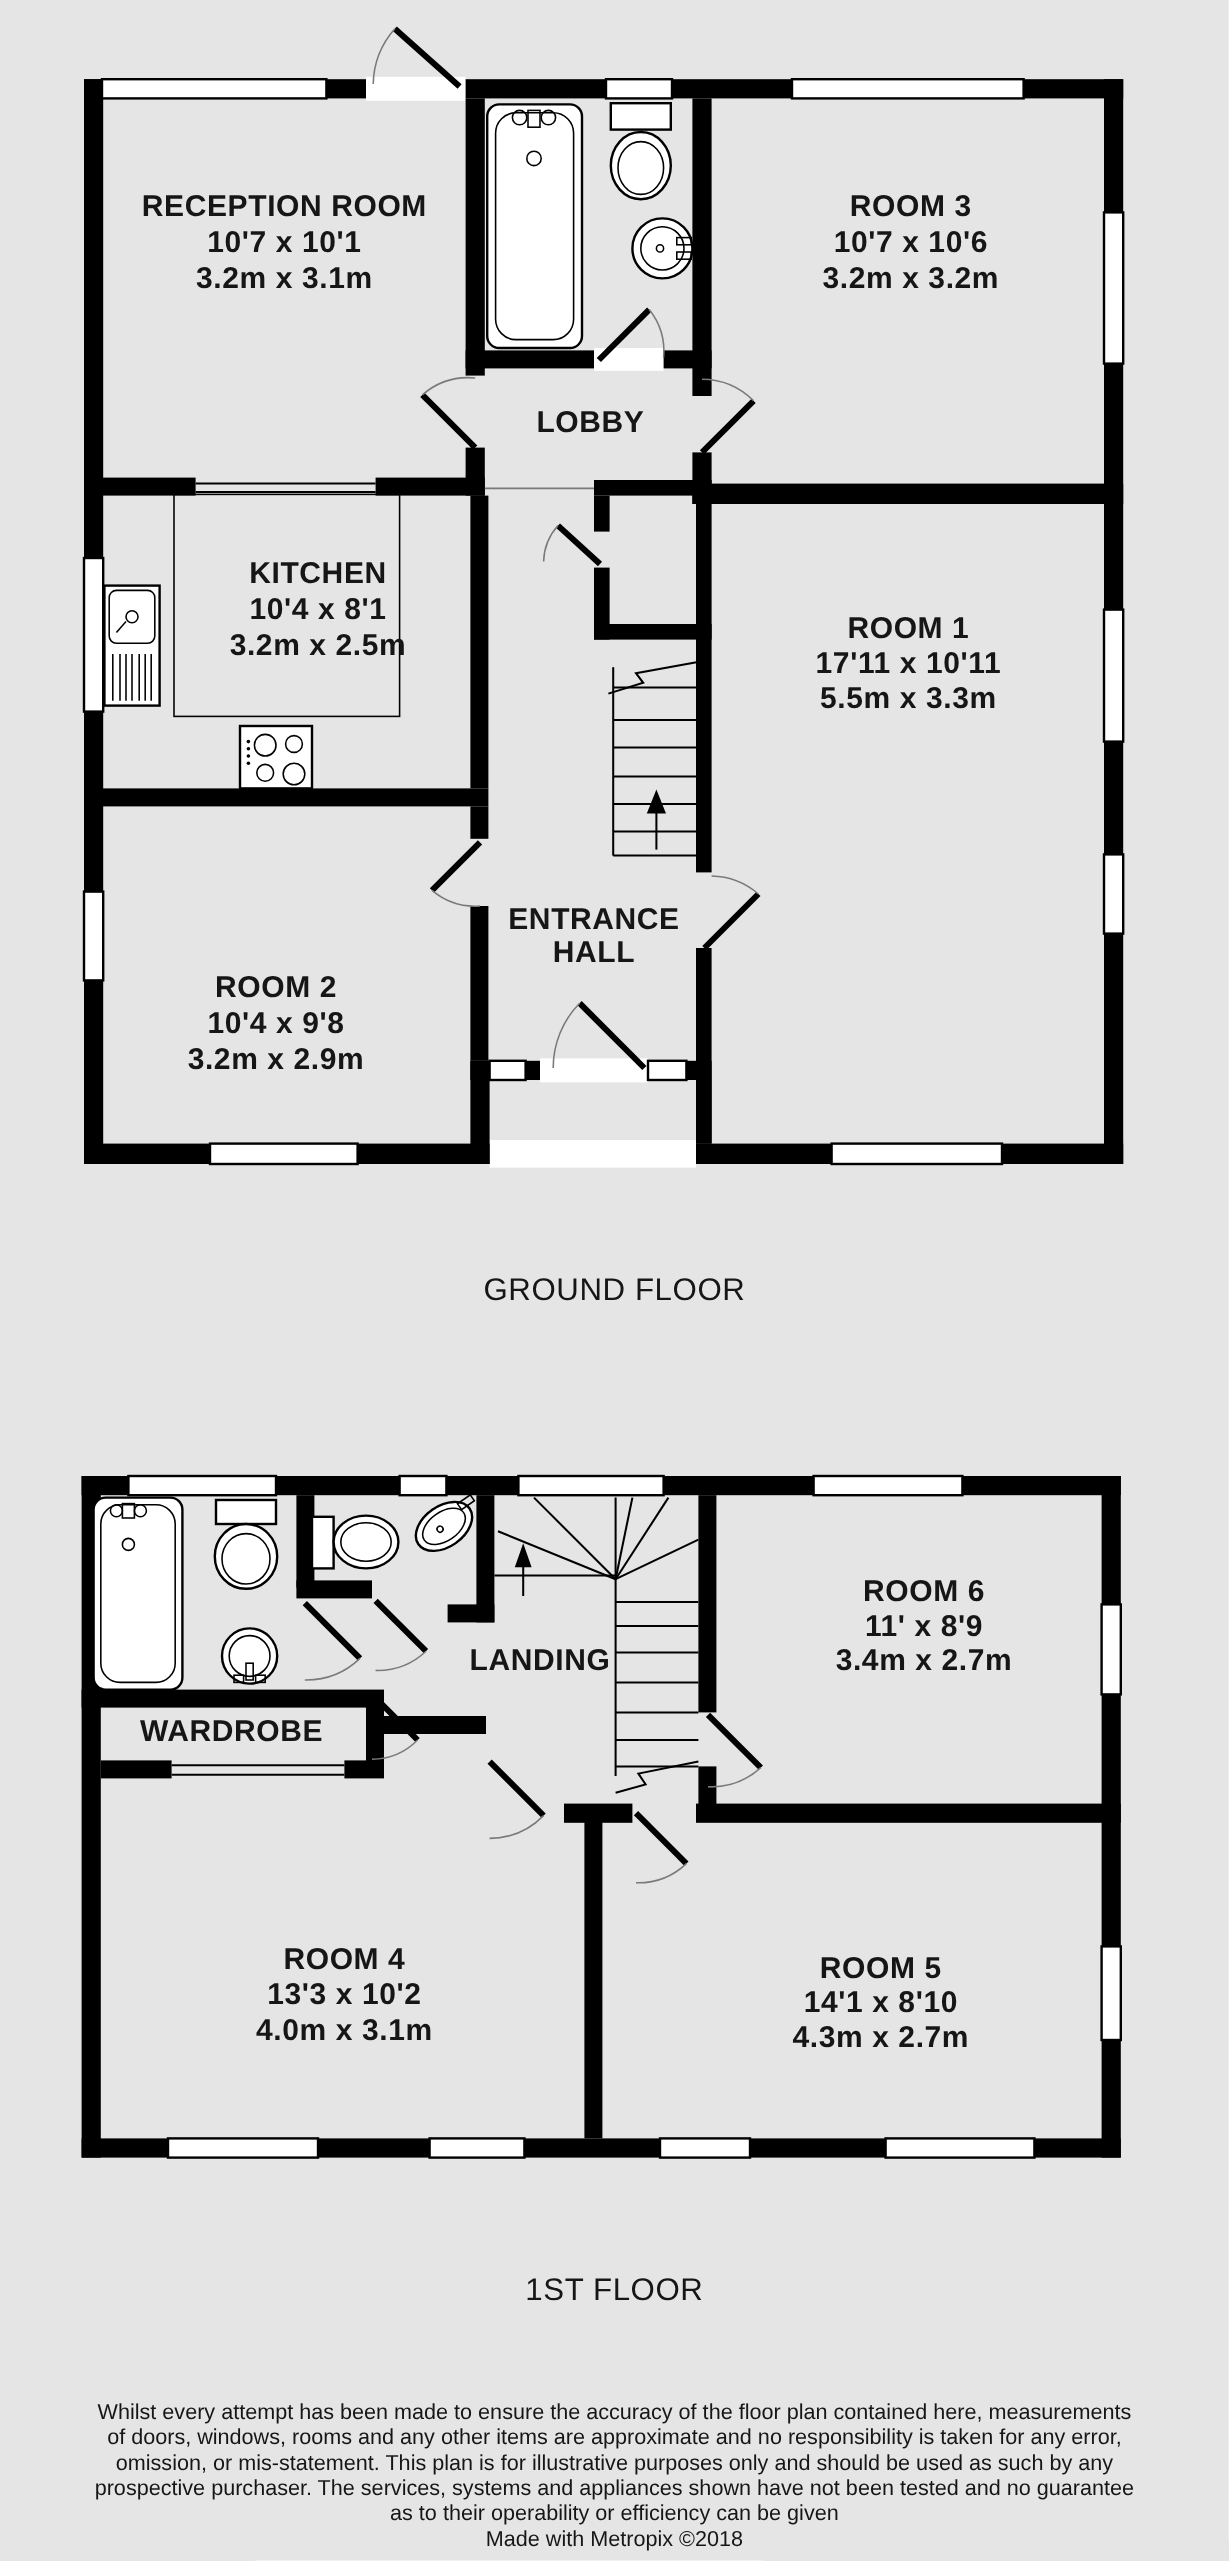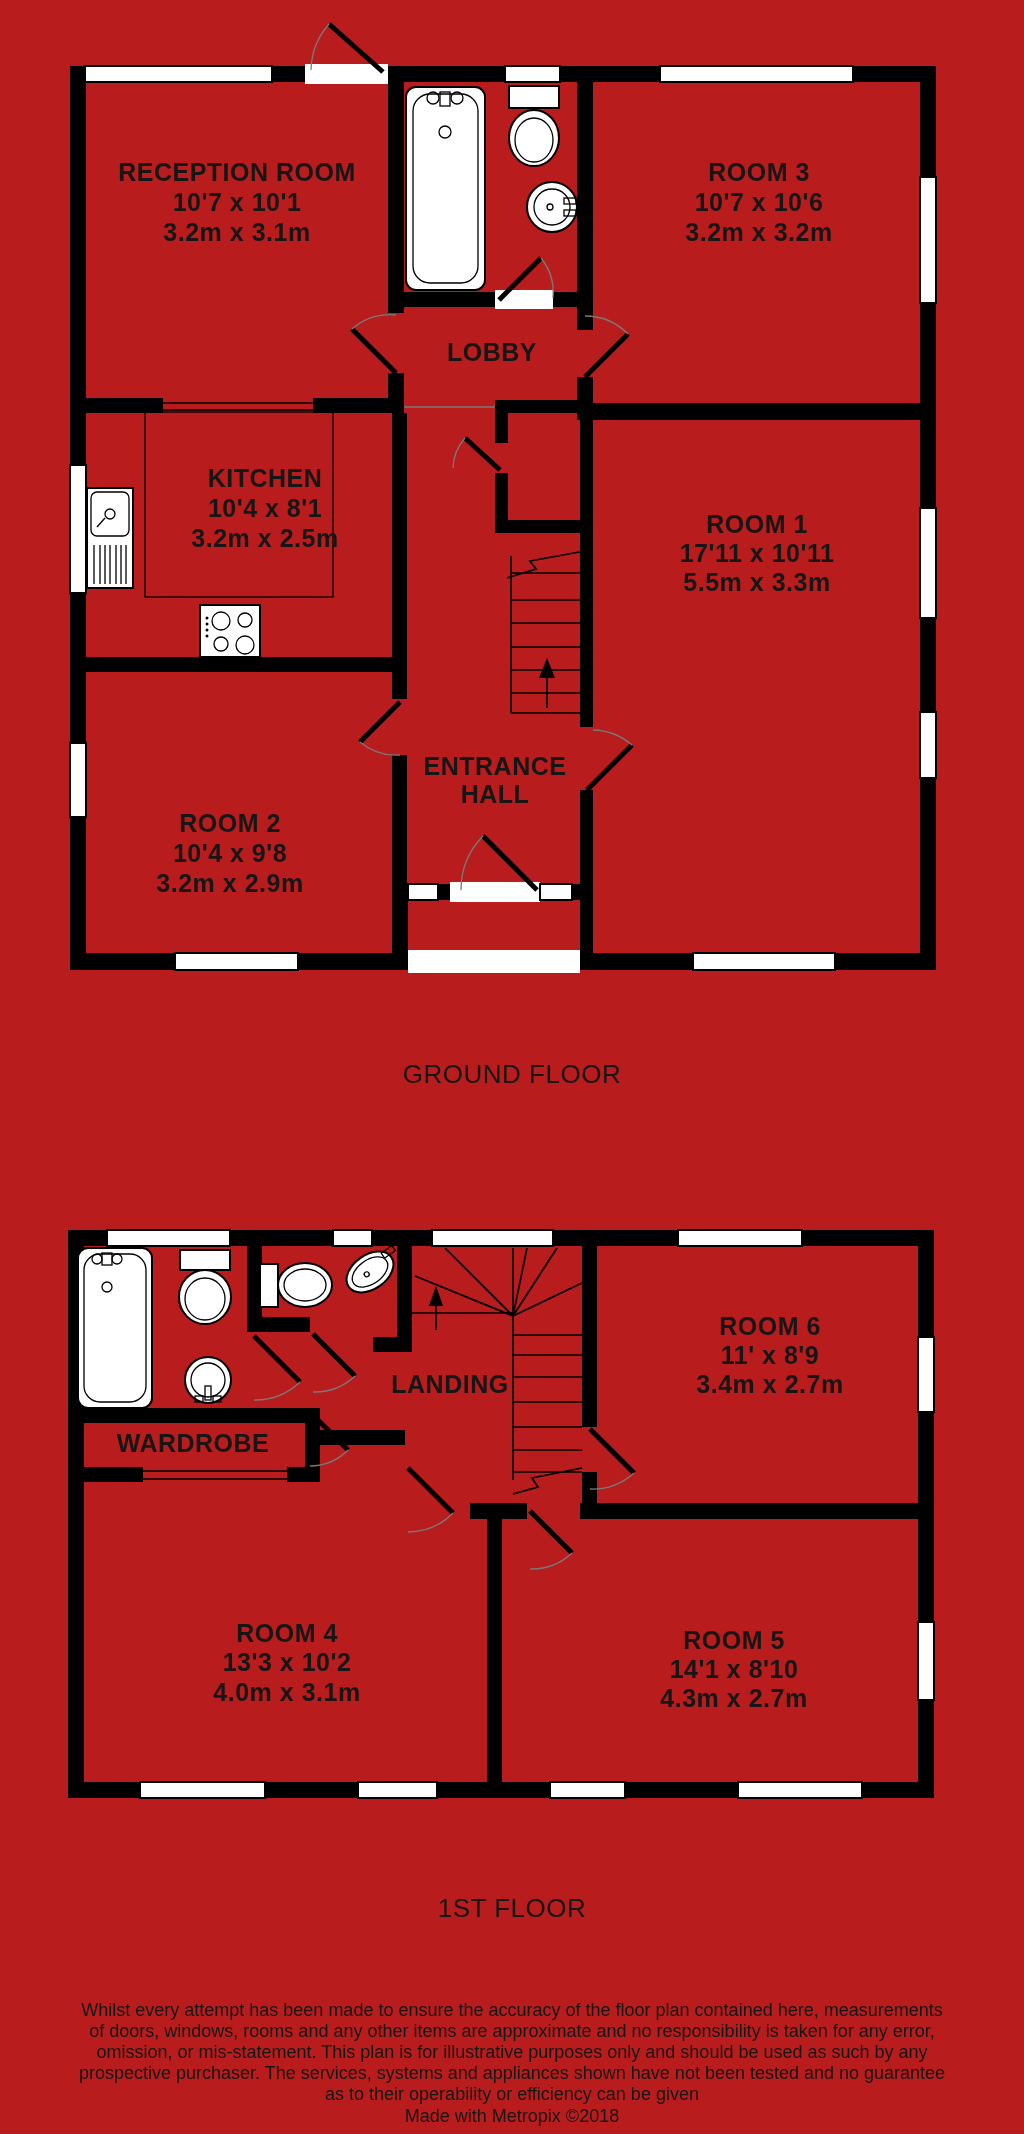--- a/index.html
+++ b/index.html
@@ -1,16 +1,16 @@
 <!DOCTYPE html>
 <html><head>
 <meta charset="utf-8">
 <style>
   html,body{margin:0;padding:0;background:#ffffff;}
-  .page{position:relative;width:1024px;height:2134px;background:#b91c1c;overflow:hidden;}
+  .page{position:relative;width:1024px;height:2134px;background:#e5e5e5;overflow:hidden;}
   svg{position:absolute;left:0;top:0;}
   svg text{font-family:"Liberation Sans", sans-serif;fill:#161616;}
   .w{fill:#000;}
   .erase{fill:#fff;}
   .win{fill:#fff;stroke:#000;stroke-width:2;}
   .t{stroke:#000;stroke-width:1.7;fill:none;}
   .fx{stroke:#000;stroke-width:2;fill:#fff;}
   .fx2{stroke:#000;stroke-width:1.3;fill:none;}
   .arc{stroke:#7a7a7a;stroke-width:1.3;fill:none;}
   .leaf{stroke:#000;stroke-width:5;fill:none;}

